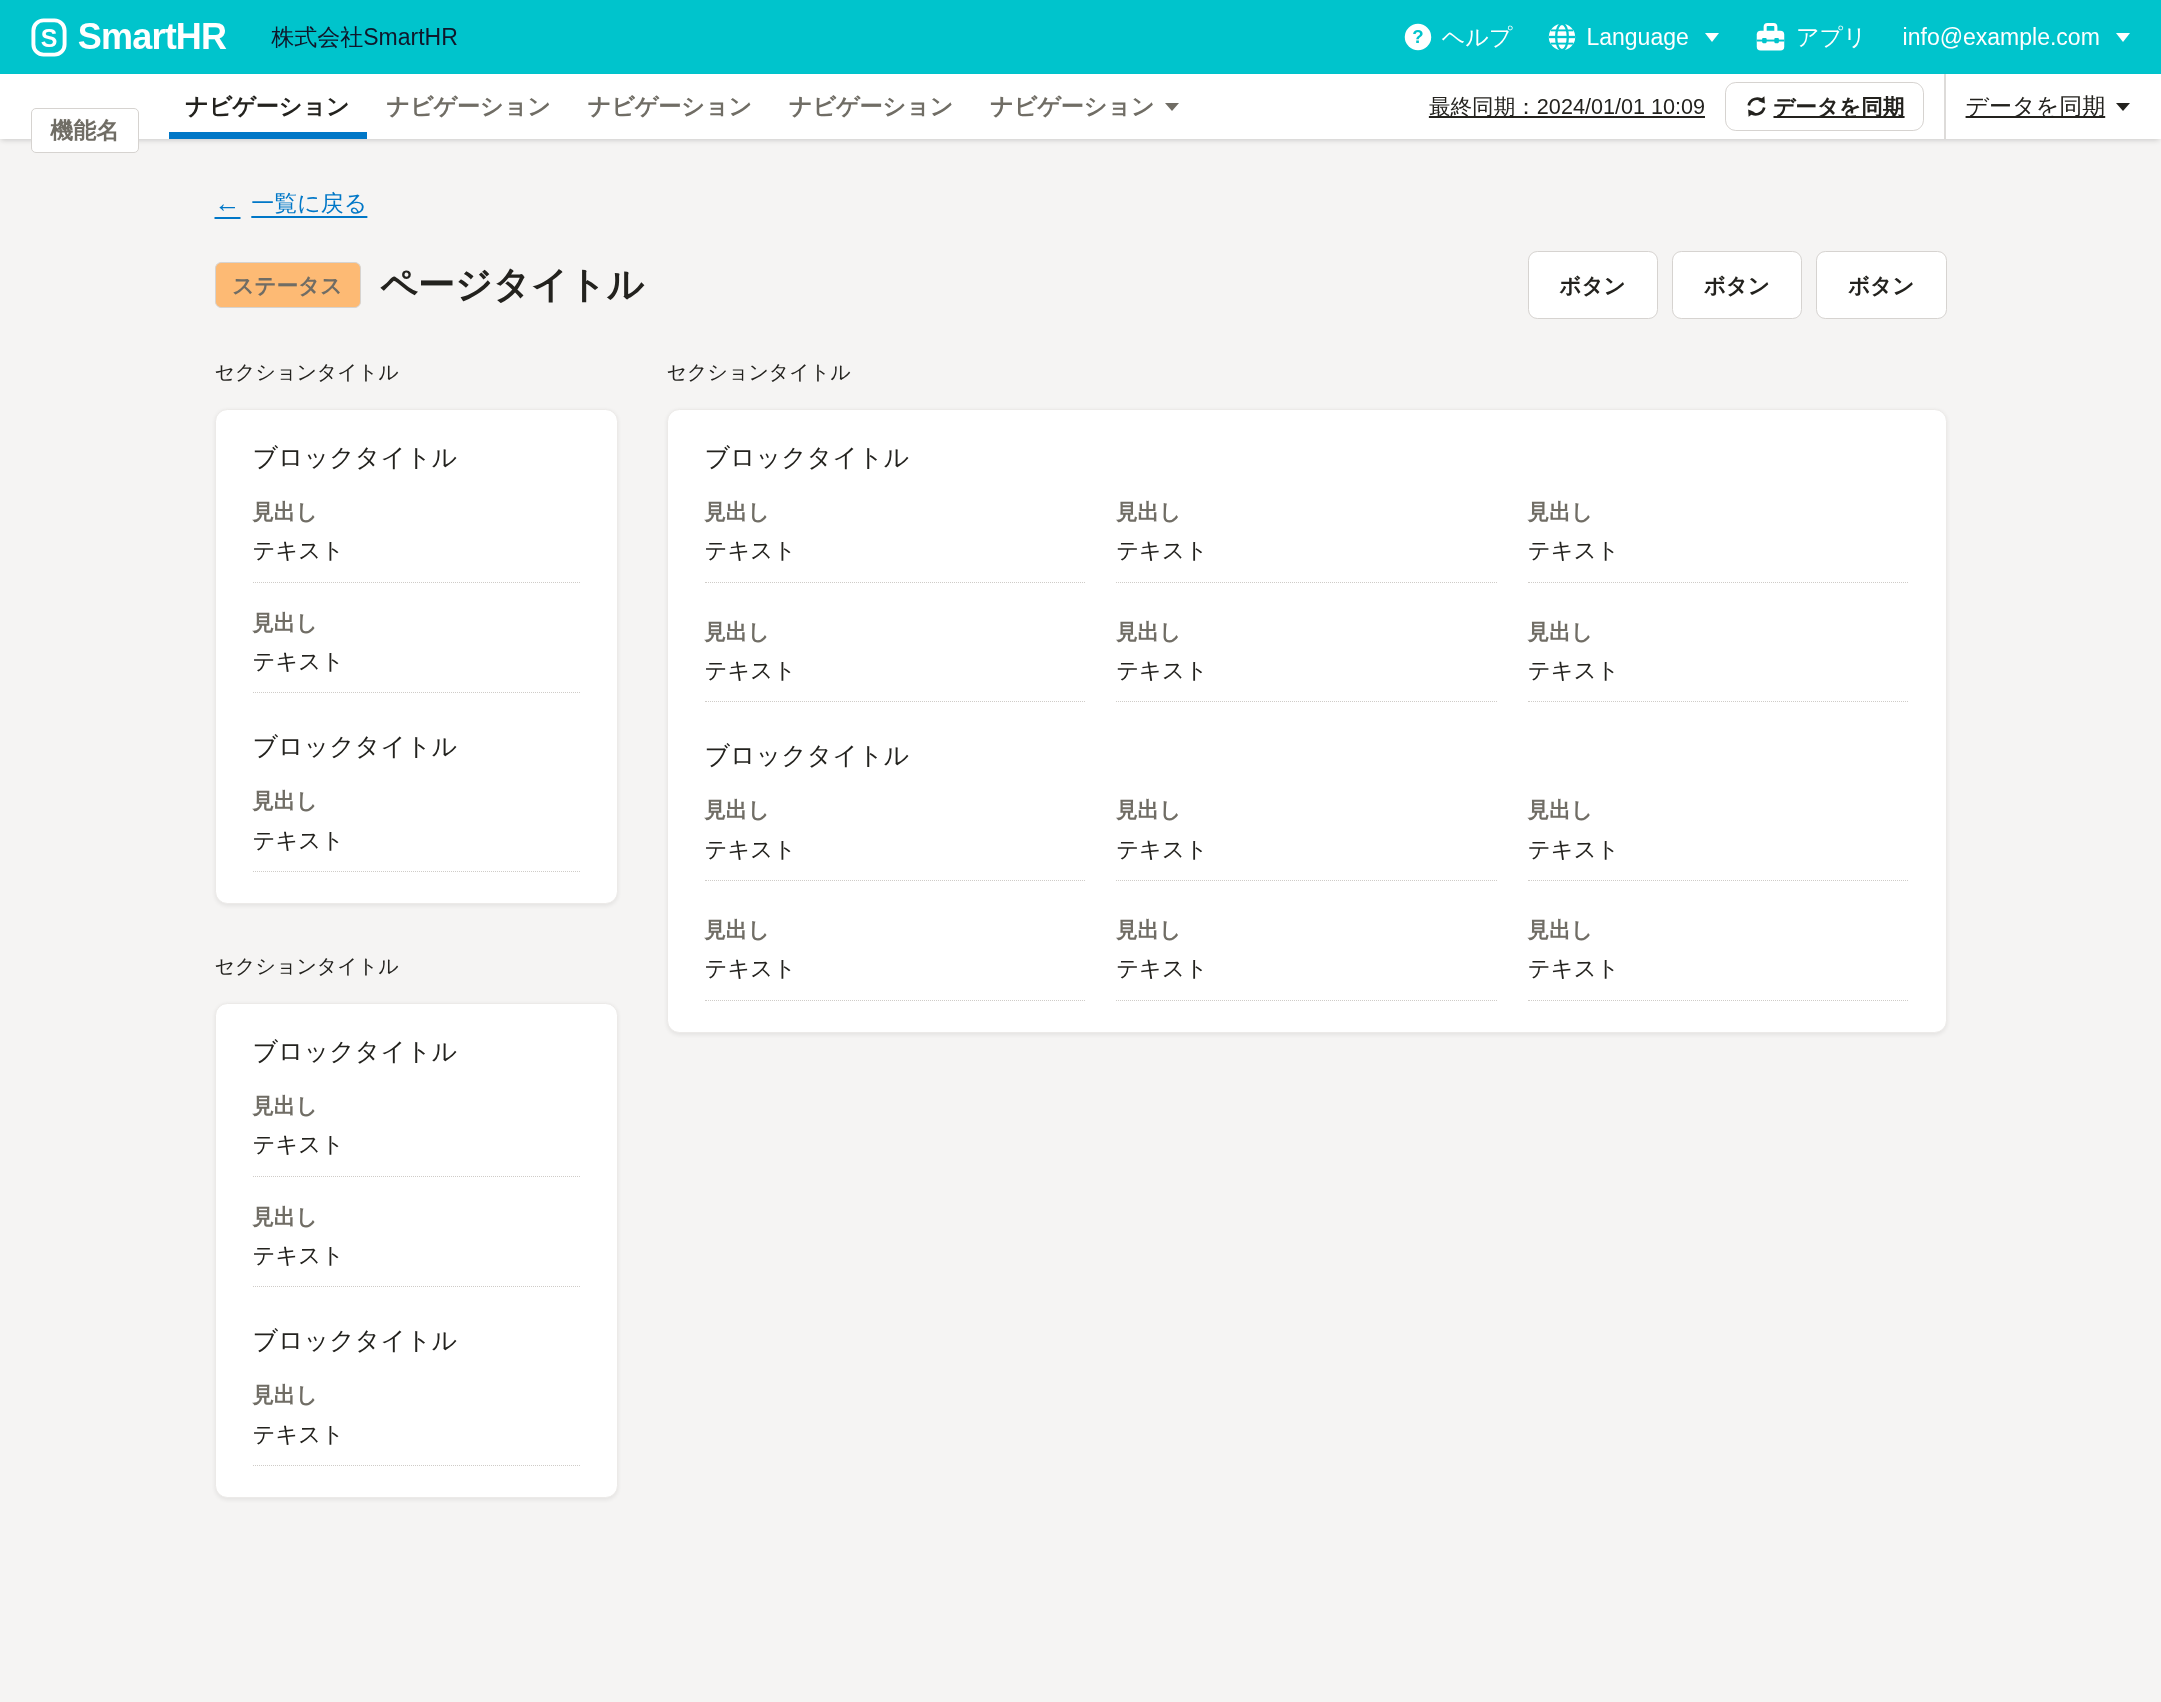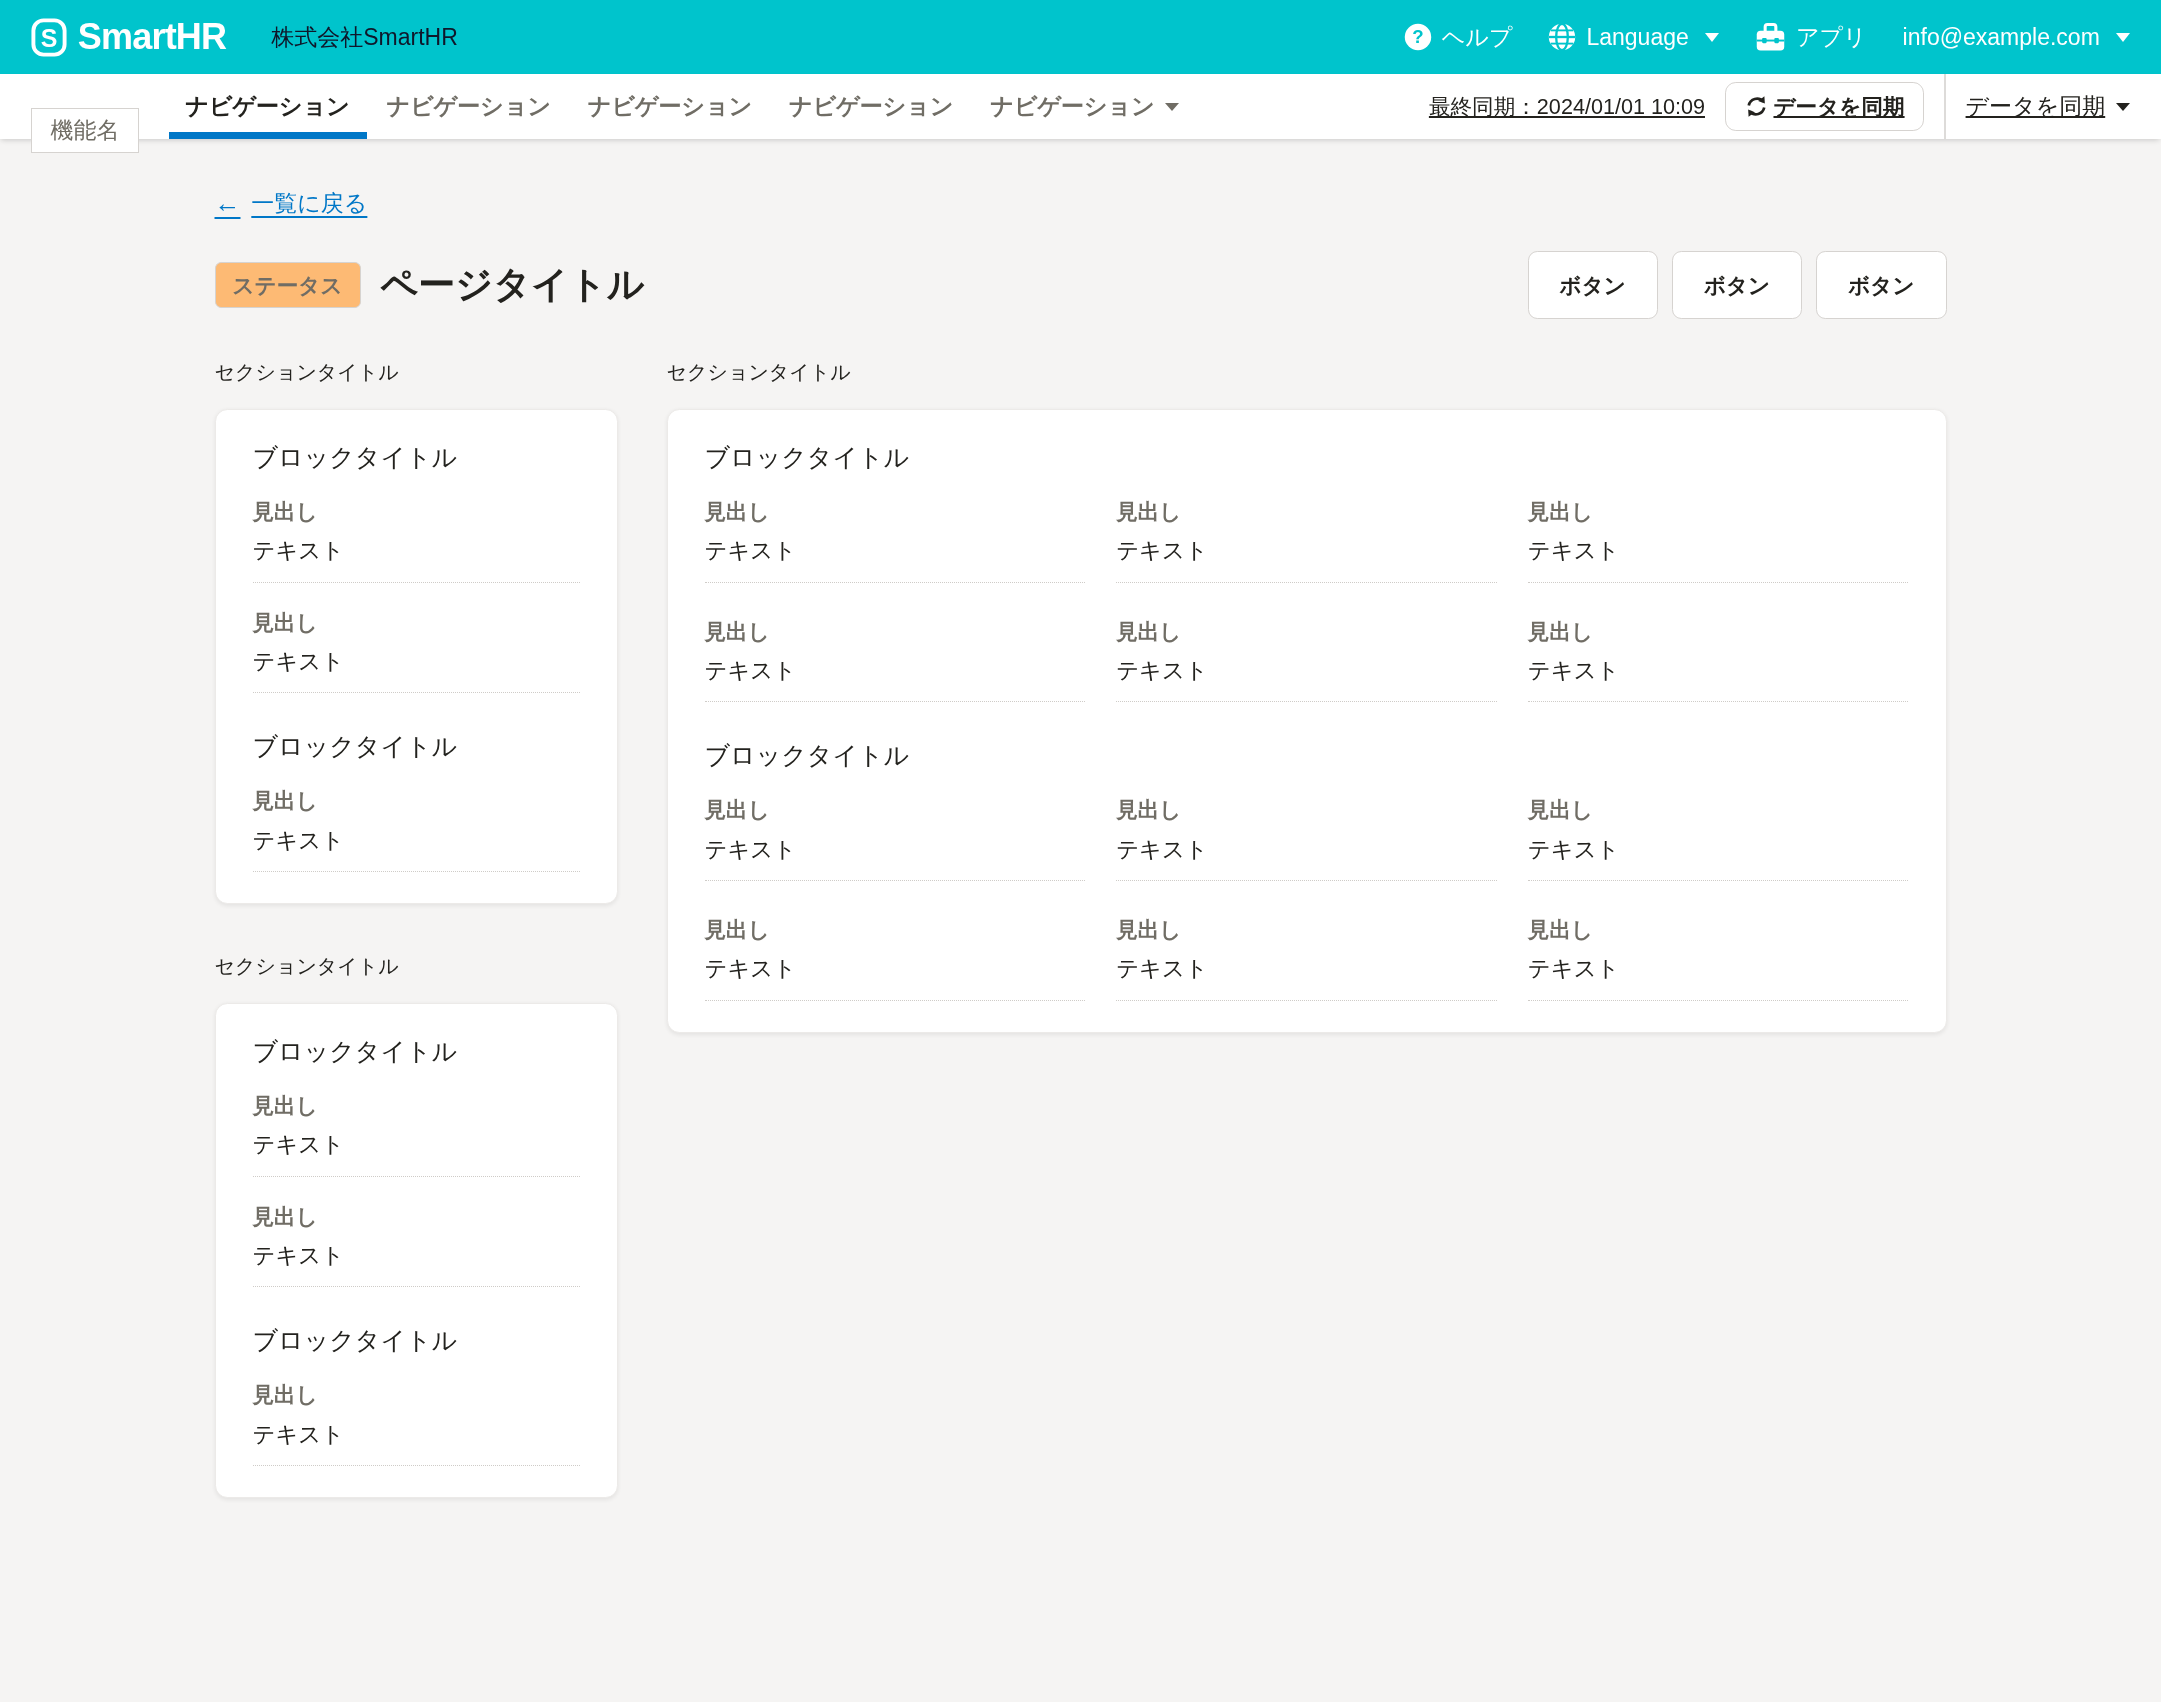--- a/index.html
+++ b/index.html
@@ -43,23 +43,23 @@
     background: #ffffff;
     display: flex;
     align-items: stretch;
     padding: 0 31px;
     box-shadow: 0 3.1px 5.4px -0.8px rgba(0,0,0,0.18);
     position: relative;
   }
   .feature-badge {
     align-self: center;
     border: 1.5px solid #d6d3d0;
-    border-radius: 0;
+    border-radius: 5px;
     color: #706d65;
-    font-weight: normal;
+    font-weight: bold;
     font-size: 23px;
     padding: 6.2px 18.5px;
     background: #fff;
     margin-top: 48px;
   }
   .tabs { display: flex; list-style: none; margin: 0 0 0 28px; padding: 0; }
   .tab {
     display: flex; align-items: center; gap: 9.3px;
     padding: 0 18.5px;
     font-size: 23px; font-weight: bold;

